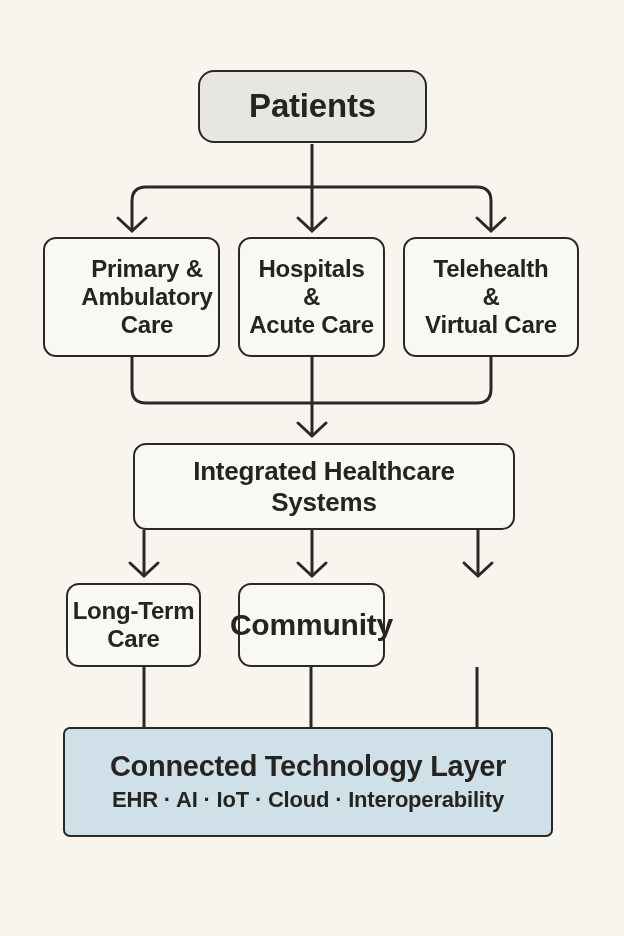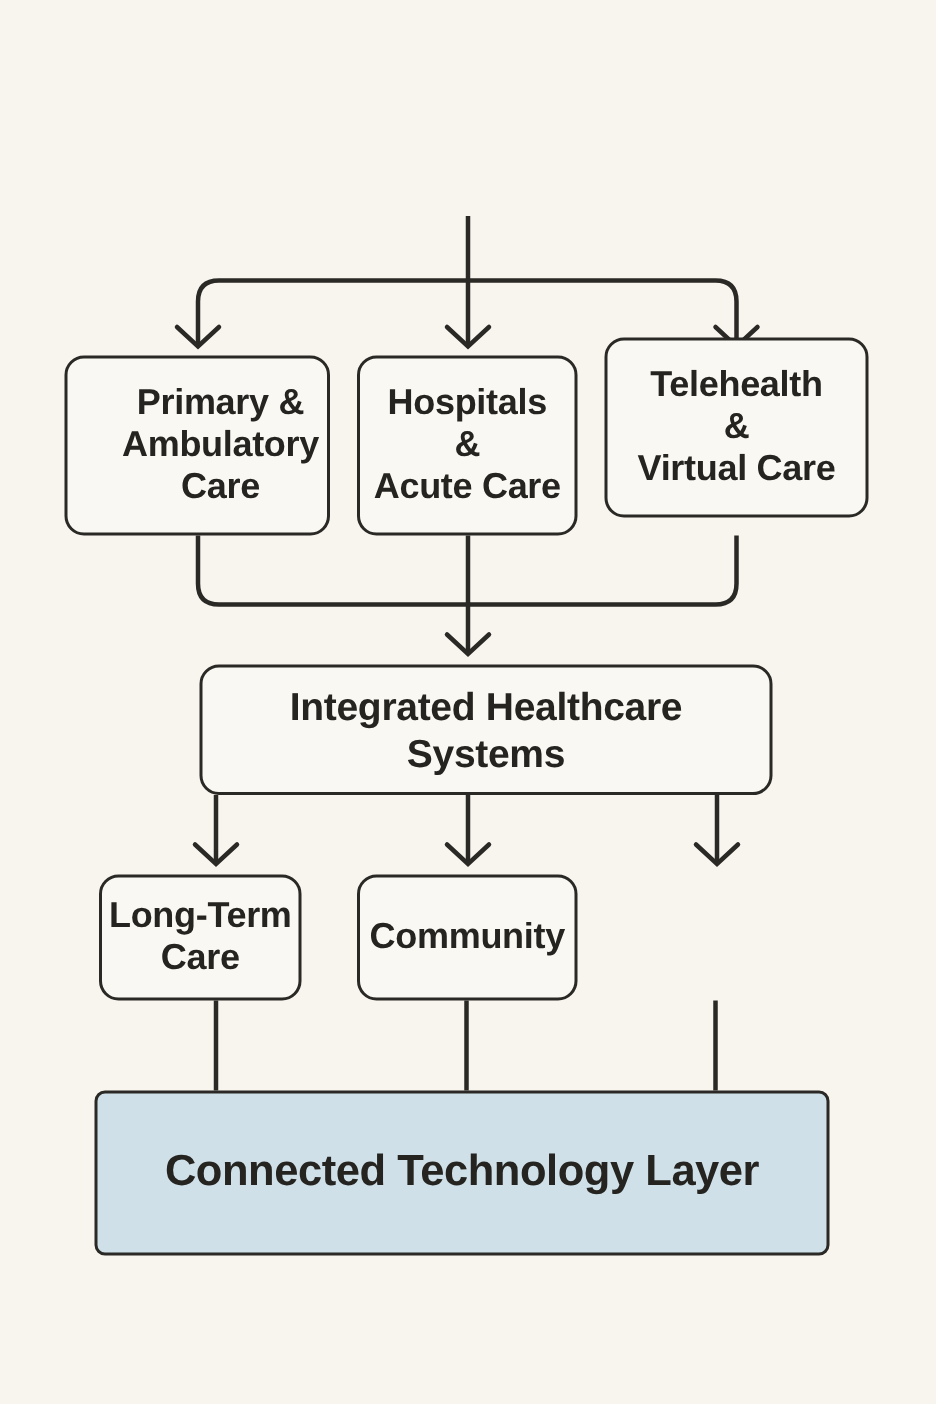--- a/index.html
+++ b/index.html
@@ -51,24 +51,24 @@
     letter-spacing: -0.2px;
   }
   .node-patients {
     left: 198px; top: 70px; width: 229px; height: 73px;
     background: var(--patients-fill, #e8e6e0);
     border-radius: 16px;
     font-size: 33px;
   }
   .node-primary    { left: 43px;  top: 237px; width: 177px; height: 120px; font-size: 24px; padding-left: 31px; }
   .node-hospitals  { left: 238px; top: 237px; width: 147px; height: 120px; font-size: 24px; }
-  .node-telehealth { left: 403px; top: 225px; width: 176px; height: 120px; font-size: 24px; }
+  .node-telehealth { left: 403px; top: 237px; width: 176px; height: 120px; font-size: 24px; }
   .node-integrated { left: 133px; top: 443px; width: 382px; height: 87px;  font-size: 26px; }
   .node-longterm   { left: 66px;  top: 583px; width: 135px; height: 84px;  font-size: 24px; }
-  .node-community  { left: 238px; top: 583px; width: 147px; height: 84px;  font-size: 24px; }
+  .node-community  { left: 238px; top: 583px; width: 147px; height: 84px;  font-size: 30px; }
   .node-public     { left: 404px; top: 583px; width: 149px; height: 84px;  font-size: 24px; }
   .node-technology {
     left: 63px; top: 727px; width: 490px; height: 110px;
     background: var(--tech-fill, #cfe0e9);
     border-radius: 7px;
     gap: 5px;
   }
   .node-technology .tech-title    { font-size: 29px; line-height: 1.1; letter-spacing: -0.3px; }
   .node-technology .tech-subtitle { font-size: 22px; line-height: 1.1; letter-spacing: -0.2px; }
 </style>
@@ -96,20 +96,23 @@
     <path d="M478 530 V576"></path>
     <path class="chev" d="M130 563 L144 576 L158 563"></path>
     <path class="chev" d="M298 563 L312 576 L326 563"></path>
     <path class="chev" d="M464 563 L478 576 L492 563"></path>
 
     <path d="M144 667 V727"></path>
     <path d="M311 667 V727"></path>
     <path d="M477 667 V727"></path>
   </svg>
 
+  <div class="node node-patients">
+    <span class="lbl">Patients</span>
+  </div>
 
   <div class="node node-primary">
     <span class="lbl">Primary &amp;
 Ambulatory
 Care</span>
   </div>
 
   <div class="node node-hospitals">
     <span class="lbl">Hospitals
 &amp;
@@ -132,15 +135,16 @@
 Care</span>
   </div>
 
   <div class="node node-community">
     <span class="lbl">Community</span>
   </div>
 
 
   <div class="node node-technology">
     <span class="tech-title">Connected Technology Layer</span>
+    <span class="tech-subtitle">EHR · AI · IoT · Cloud · Interoperability</span>
   </div>
 
 </div>
 
 </body></html>

